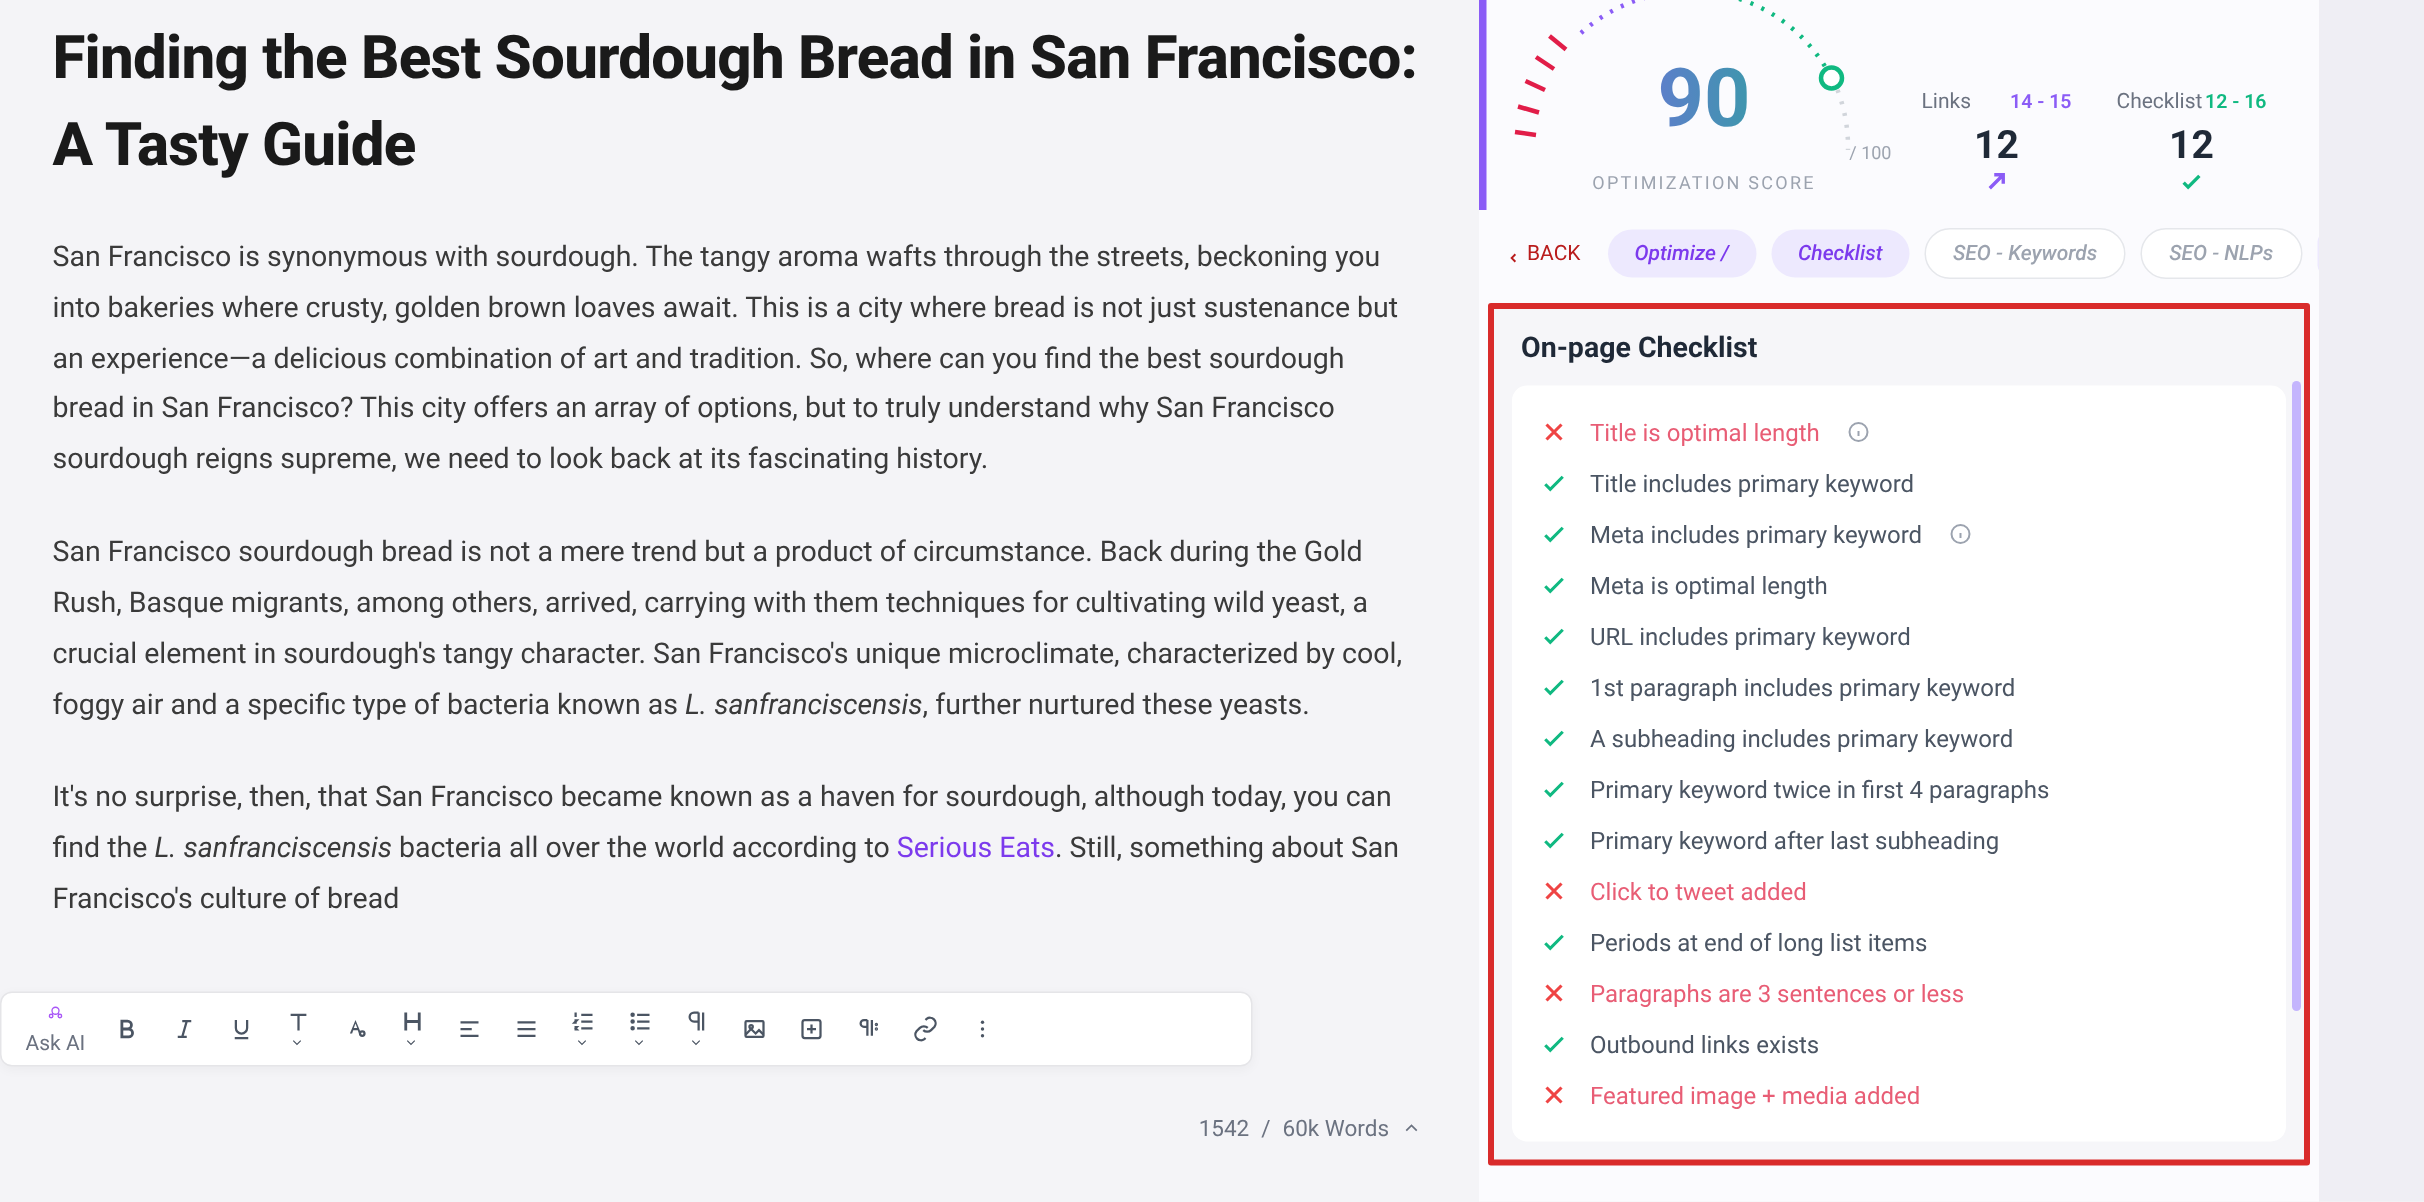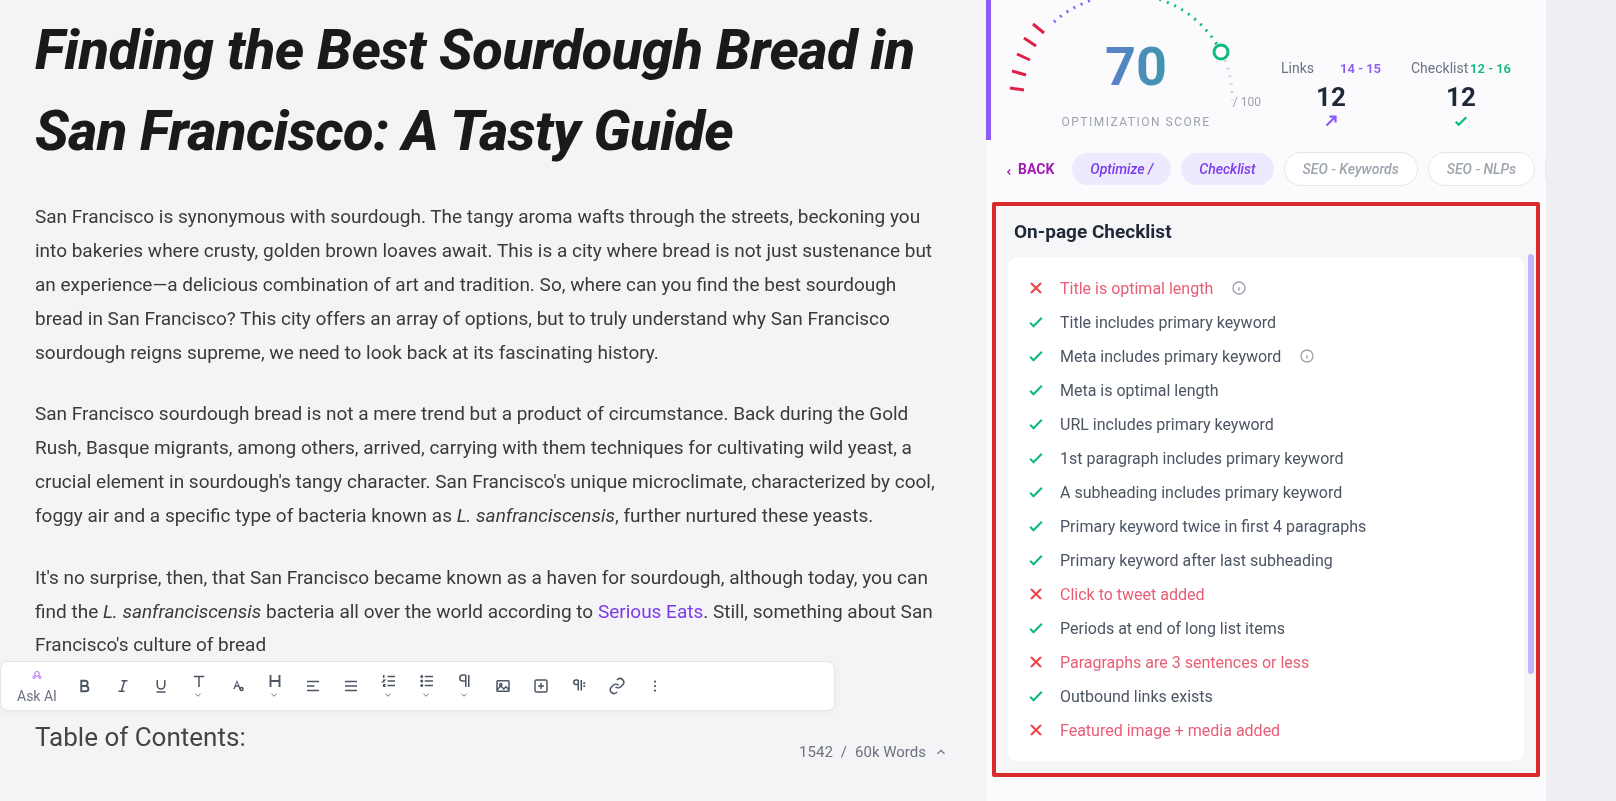--- a/index.html
+++ b/index.html
@@ -1,19 +1,19 @@
 <!DOCTYPE html>
 <html><head>
 <meta charset="utf-8">
 <style>
 * { margin: 0; padding: 0; box-sizing: border-box; }
 body { font-family: -apple-system, BlinkMacSystemFont, 'Segoe UI', Roboto, sans-serif; background: #f4f4f7; width: 1616px; height: 801px; overflow: hidden; position: relative; }
 
 .editor-area { position: absolute; left: 0; top: 0; width: 980px; height: 801px; padding: 10px 35px 0 35px; overflow: hidden; }
-.article-title { font-size: 56px; font-weight: 800; color: #1a1a1a; line-height: 1.45; margin-bottom: 28px; letter-spacing: -0.5px; font-style: italic; }
+.article-title { font-size: 40px; font-weight: 800; color: #1a1a1a; line-height: 1.45; margin-bottom: 28px; letter-spacing: -0.5px; }
 .article-body p { font-size: 19px; color: #3a3a3a; line-height: 1.78; margin-bottom: 28px; font-weight: 400; }
 .article-body em { font-style: italic; }
 .article-body a { color: #7c3aed; text-decoration: none; }
 .toc-heading { font-size: 26px; color: #444; font-weight: 400; margin-top: 60px; }
 
 .word-count { position: absolute; right: 32px; bottom: 40px; font-size: 15px; color: #6b7280; display: flex; align-items: center; gap: 8px; }
 .word-count svg { width: 14px; height: 14px; }
 
 .toolbar { position: absolute; left: 0; bottom: 90px; width: 835px; height: 50px; background: #fff; border: 1px solid #e5e5e8; border-radius: 8px; display: flex; align-items: center; padding: 0 8px; gap: 2px; box-shadow: 0 2px 8px rgba(0,0,0,0.04); }
 .toolbar-btn { display: flex; align-items: center; justify-content: center; min-width: 36px; height: 36px; border-radius: 6px; cursor: pointer; color: #4b5563; position: relative; flex-direction: column; }
@@ -31,21 +31,21 @@
 .metric { min-width: 100px; }
 .metric-row1 { display: flex; justify-content: space-between; align-items: baseline; margin-bottom: 6px; }
 .metric-label { font-size: 14px; color: #6b7280; }
 .metric-target { font-size: 13px; color: #8b5cf6; font-weight: 600; }
 .metric-target.green { color: #10b981; }
 .metric-row2 { display: flex; justify-content: space-between; align-items: center; flex-direction: column; }
 .metric-value { font-size: 26px; font-weight: 700; color: #1f2937; }
 .metric-icon { width: 18px; height: 18px; }
 
 .tabs-row { display: flex; align-items: center; gap: 10px; padding: 12px 18px; }
-.back-link { color: #a21caf; font-size: 14px; font-weight: 700; display: flex; align-items: flex-end; gap: 4px; cursor: pointer; margin-right: 8px; }
+.back-link { color: #b91c1c; font-size: 14px; font-weight: 400; display: flex; align-items: flex-end; gap: 4px; cursor: pointer; margin-right: 8px; }
 .pill { padding: 8px 18px; border-radius: 20px; font-size: 14px; font-weight: 500; cursor: pointer; white-space: nowrap; font-style: italic; }
 .pill.active { background: #ede9fe; color: #7c3aed; }
 .pill.inactive { background: #fff; color: #9ca3af; border: 1px solid #e5e7eb; }
 .scroll-right { width: 28px; height: 28px; border-radius: 6px; background: #ede9fe; display: flex; align-items: center; justify-content: center; color: #7c3aed; cursor: pointer; margin-left: auto; flex-shrink: 0; }
 
 .checklist-panel { margin: 4px 6px 0 6px; border: 4px solid #d92b2b; border-radius: 2px; background: #f6f6f9; padding: 14px 0 14px 0; height: 575px; overflow: hidden; position: relative; }
 .checklist-title { font-size: 19px; font-weight: 700; color: #1f2937; padding: 0 18px 14px; }
 .checklist-card { background: #fff; margin: 0 12px; border-radius: 10px; padding: 14px 18px; position: relative; }
 .check-item { display: flex; align-items: center; gap: 14px; padding: 7px 0; }
 .check-icon { width: 20px; height: 20px; flex-shrink: 0; }
@@ -214,21 +214,21 @@
             </g>
           <g stroke="#10b981" stroke-width="3" stroke-dasharray="2,6">
               <path d="M 2 -106 A 106 106 0 0 1 95 -48" fill="none"></path>
             </g>
           <g stroke="#d1d5db" stroke-width="3" stroke-dasharray="2,6">
               <path d="M 99 -40 A 106 106 0 0 1 106 0" fill="none"></path>
             </g>
           <circle cx="95" cy="-48" r="7" fill="#fff" stroke="#10b981" stroke-width="3"></circle>
         </g>
       </svg>
-      <div class="gauge-score">70</div>
+      <div class="gauge-score">90</div>
       <div class="gauge-denom">/ 100</div>
       <div class="gauge-label">OPTIMIZATION SCORE</div>
     </div>
     <div class="metrics">
       <div class="metric">
         <div class="metric-row1">
             <span class="metric-label">Links</span>
             <span class="metric-target">14 - 15</span>
           </div>
         <div class="metric-row2">

